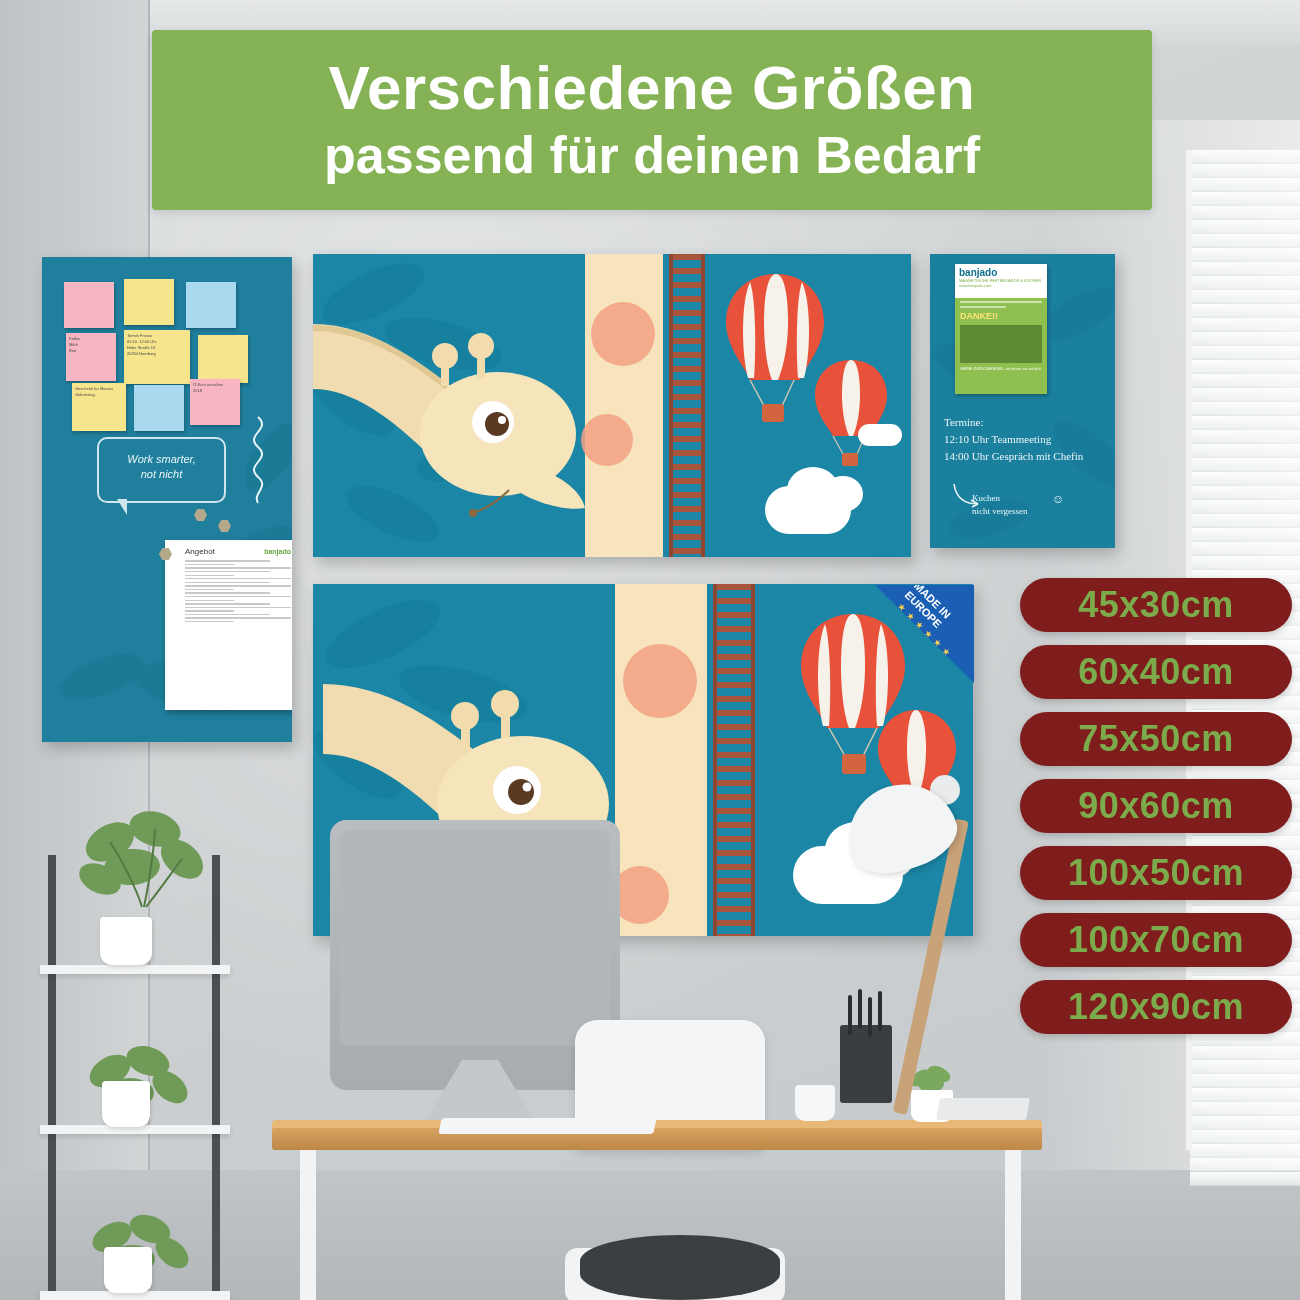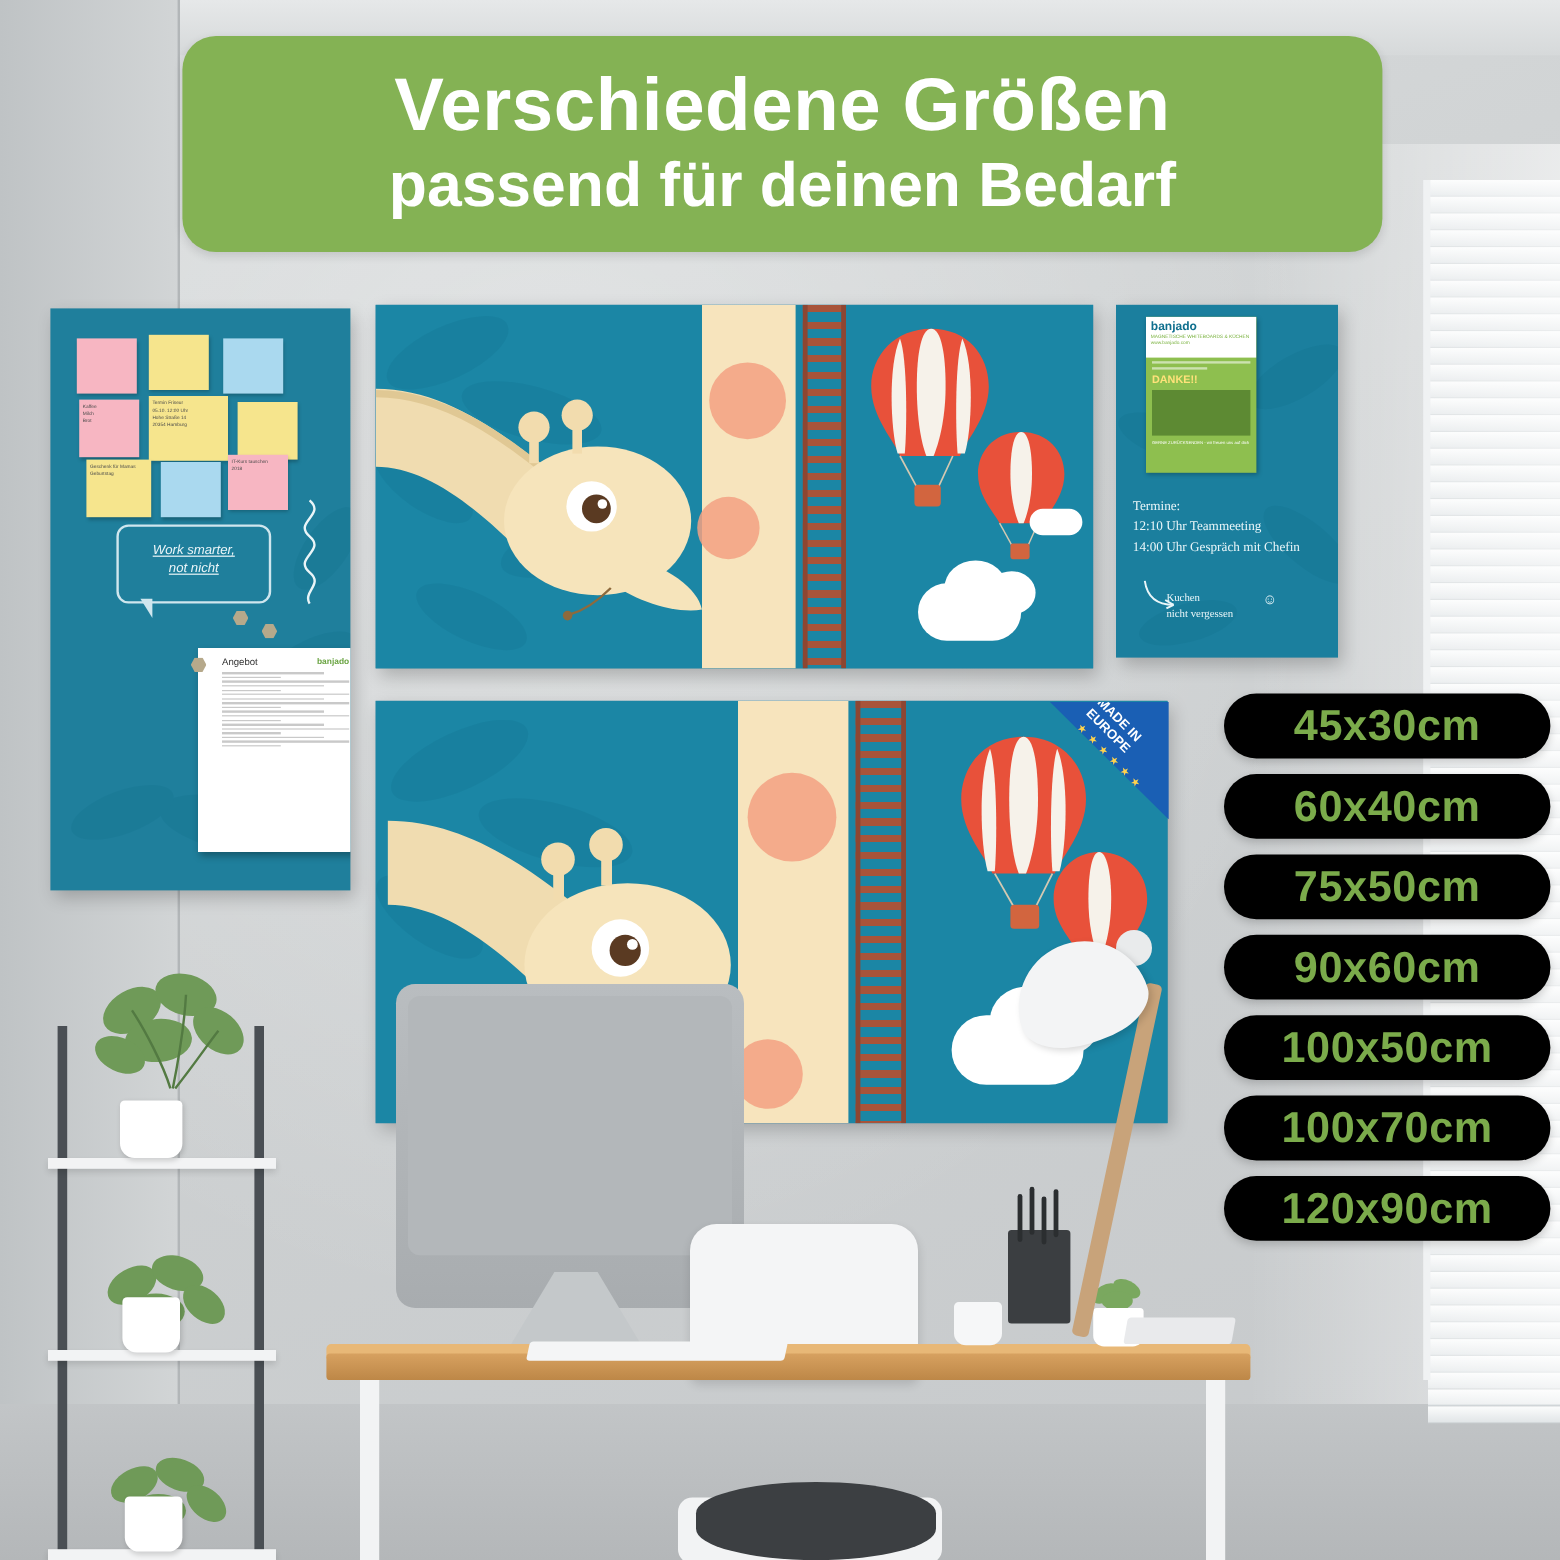--- a/index.html
+++ b/index.html
@@ -21,36 +21,36 @@
   #window{position:absolute;right:0;top:150px;width:110px;height:1000px;
      background:linear-gradient(180deg,#eef1f2,#e3e7e9);border-left:3px solid #cfd3d5;}
   #window .slat{height:13px;background:linear-gradient(180deg,#fbfcfc,#e2e6e8);border-bottom:1px solid #d3d8da;}
   #window .frame{position:absolute;left:-4px;top:0;width:6px;height:100%;background:#e9ecee;}
   .win-glow{position:absolute;right:0;top:120px;width:260px;height:1050px;
      background:linear-gradient(270deg, rgba(255,255,255,.55), rgba(255,255,255,0));pointer-events:none;}
 
   
   #banner{
     position:absolute;left:152px;top:30px;width:1000px;height:180px;
-    background:#84b254;border-radius:28px;
+    background:#84b254;border-radius:4px;
     display:flex;flex-direction:column;align-items:center;justify-content:center;
     box-shadow:0 3px 8px rgba(0,0,0,.12);
   }
   #banner .l1{color:#fff;font-size:62px;font-weight:bold;line-height:1.05;letter-spacing:.5px;}
   #banner .l2{color:#fff;font-size:52px;font-weight:bold;line-height:1.15;margin-top:6px;}
 
   
   .board{position:absolute;background:#1b7f9e;box-shadow:4px 6px 14px rgba(0,0,0,.22);overflow:hidden;}
   .board .leafbg{position:absolute;inset:0;opacity:.18;}
 
   
   #board-memo{left:42px;top:257px;width:250px;height:485px;background:#1f7f9c;}
   .note{position:absolute;box-shadow:1px 2px 3px rgba(0,0,0,.25);font-size:4px;color:#4a4a4a;padding:3px;line-height:1.5;overflow:hidden;}
   .speech{position:absolute;left:55px;top:180px;width:125px;height:62px;background:#1f7f9c;border:2px solid #cfe6ee;border-radius:10px;}
-  .speech .txt{color:#eaf5f8;font-size:11px;text-align:center;padding-top:13px;font-style:italic;line-height:1.35;text-decoration:underline;}
+  .speech .txt{color:#eaf5f8;font-size:11px;text-align:center;padding-top:13px;font-style:italic;line-height:1.35;}
   .speech .tail{position:absolute;left:18px;bottom:-14px;width:0;height:0;border-left:10px solid transparent;border-right:0 solid transparent;border-top:16px solid #cfe6ee;}
   .paper{position:absolute;left:123px;top:283px;width:122px;height:170px;background:#fff;box-shadow:2px 3px 6px rgba(0,0,0,.3);padding-left:12px;}
   .paper .ph{display:flex;justify-content:space-between;align-items:center;padding:7px 8px 2px 8px;}
   .paper .ptitle{font-size:8px;color:#333;}
   .paper .plogo{font-size:7px;color:#6aa442;font-weight:bold;}
   .paper .line{height:1.4px;background:#c9c9c9;margin:2.2px 8px;}
   .paper .line.s{width:40%;}
   .paper .line.m{width:70%;}
   .magnet{position:absolute;width:13px;height:12px;background:#b6a98b;clip-path:polygon(25% 0,75% 0,100% 50%,75% 100%,25% 100%,0 50%);}
   .squiggle{position:absolute;left:196px;top:158px;width:40px;height:90px;}
@@ -81,21 +81,21 @@
   .cloud{position:absolute;background:#fff;border-radius:50%;}
 
   
   #badge{position:absolute;left:875px;top:585px;width:99px;height:98px;overflow:hidden;}
   #badge .tri{position:absolute;right:0;top:0;width:0;height:0;border-left:99px solid transparent;border-top:98px solid #1a5fb4;}
   #badge .txt{position:absolute;right:4px;top:14px;width:86px;text-align:center;color:#fff;font-size:11px;font-weight:bold;line-height:1.15;transform:rotate(45deg);transform-origin:60% 40%;}
   #badge .stars{position:absolute;right:6px;top:44px;width:84px;text-align:center;color:#ffd34d;font-size:9px;letter-spacing:1px;transform:rotate(45deg);transform-origin:55% 10%;}
 
   
   #sizes{position:absolute;right:8px;top:578px;width:290px;display:flex;flex-direction:column;gap:13px;align-items:flex-end;}
-  .pill{background:#000000;border-radius:30px;height:54px;min-width:272px;display:flex;align-items:center;justify-content:center;
+  .pill{background:#7f1d1d;border-radius:30px;height:54px;min-width:272px;display:flex;align-items:center;justify-content:center;
         box-shadow:0 3px 7px rgba(0,0,0,.18);}
   .pill span{color:#7bab4b;font-size:36px;font-weight:bold;letter-spacing:.5px;}
 
   
   #desk{position:absolute;left:272px;top:1128px;width:770px;height:22px;background:linear-gradient(180deg,#d7a160,#bd8747);border-radius:3px;}
   #desk-top{position:absolute;left:272px;top:1120px;width:770px;height:12px;background:#e8b877;border-radius:4px 4px 0 0;}
   .desk-leg{position:absolute;top:1150px;width:16px;height:150px;background:#f2f3f4;}
   .monitor{position:absolute;left:330px;top:820px;width:290px;height:270px;background:linear-gradient(180deg,#b9bdc0,#a8acaf);border-radius:16px;}
   .monitor-inner{position:absolute;left:10px;top:10px;right:10px;bottom:44px;background:#b3b7ba;border-radius:10px;}
   .monitor-stand{position:absolute;left:420px;top:1060px;width:120px;height:70px;background:#c4c8ca;

